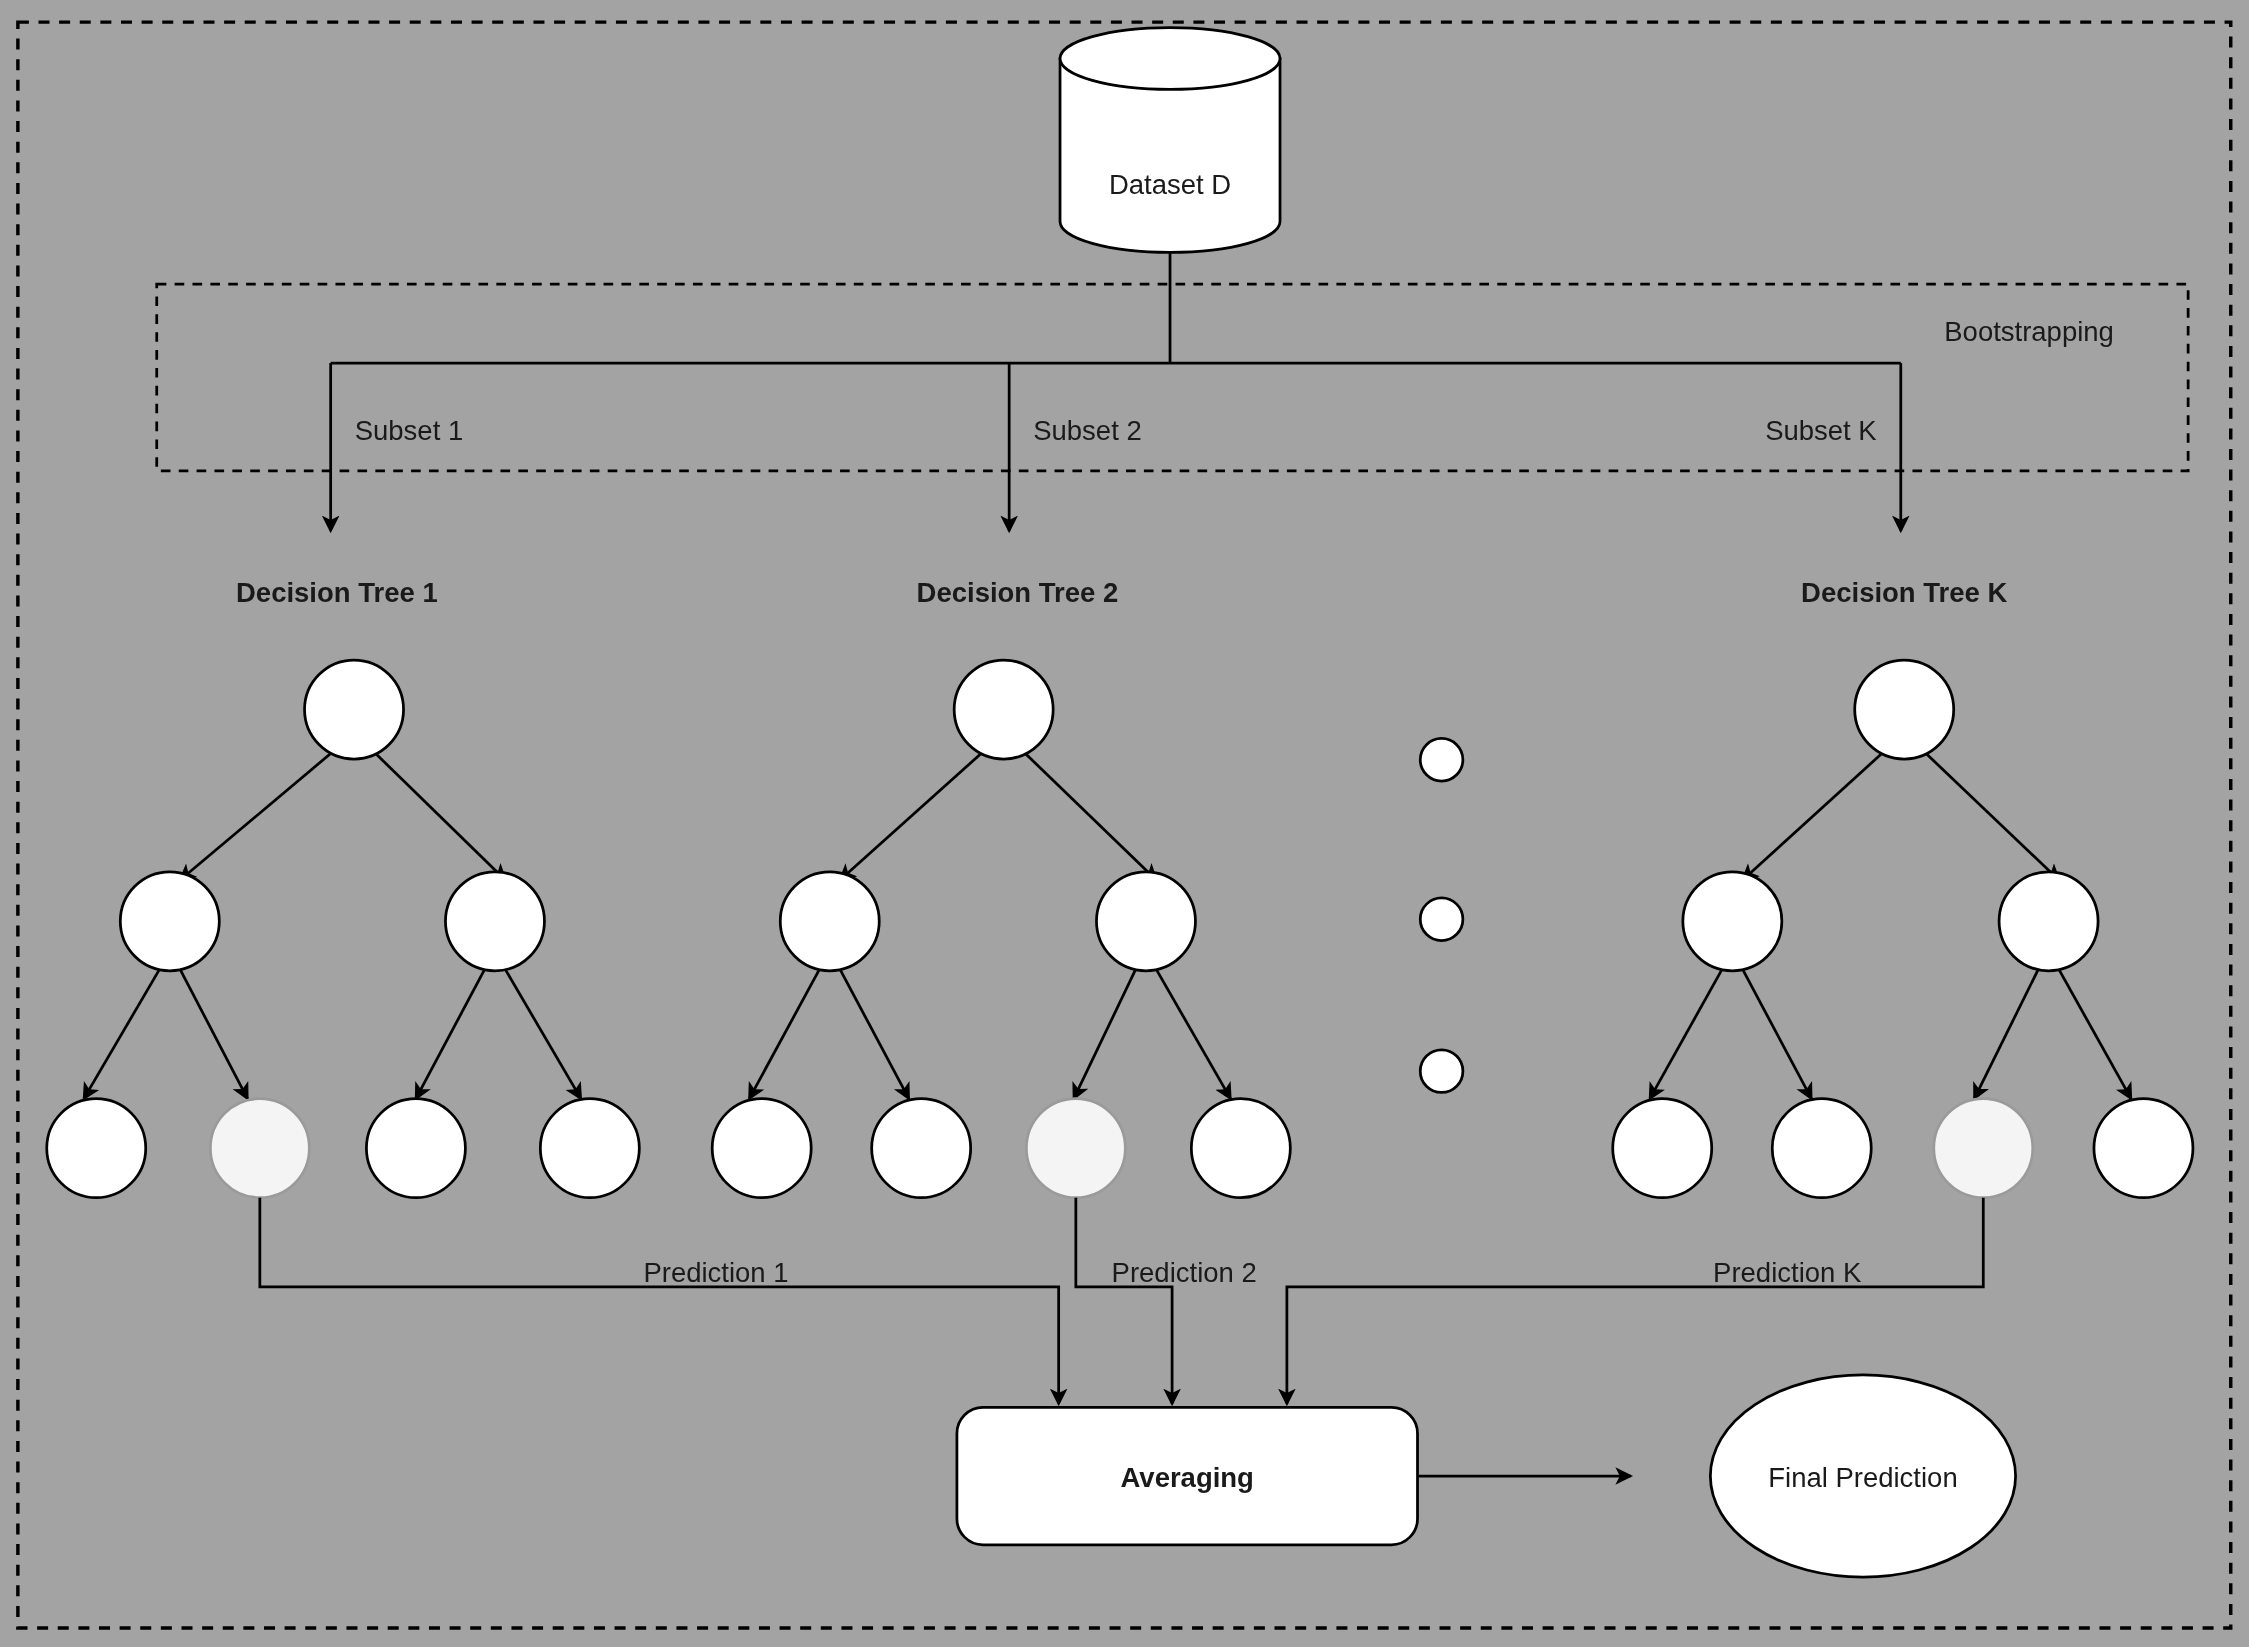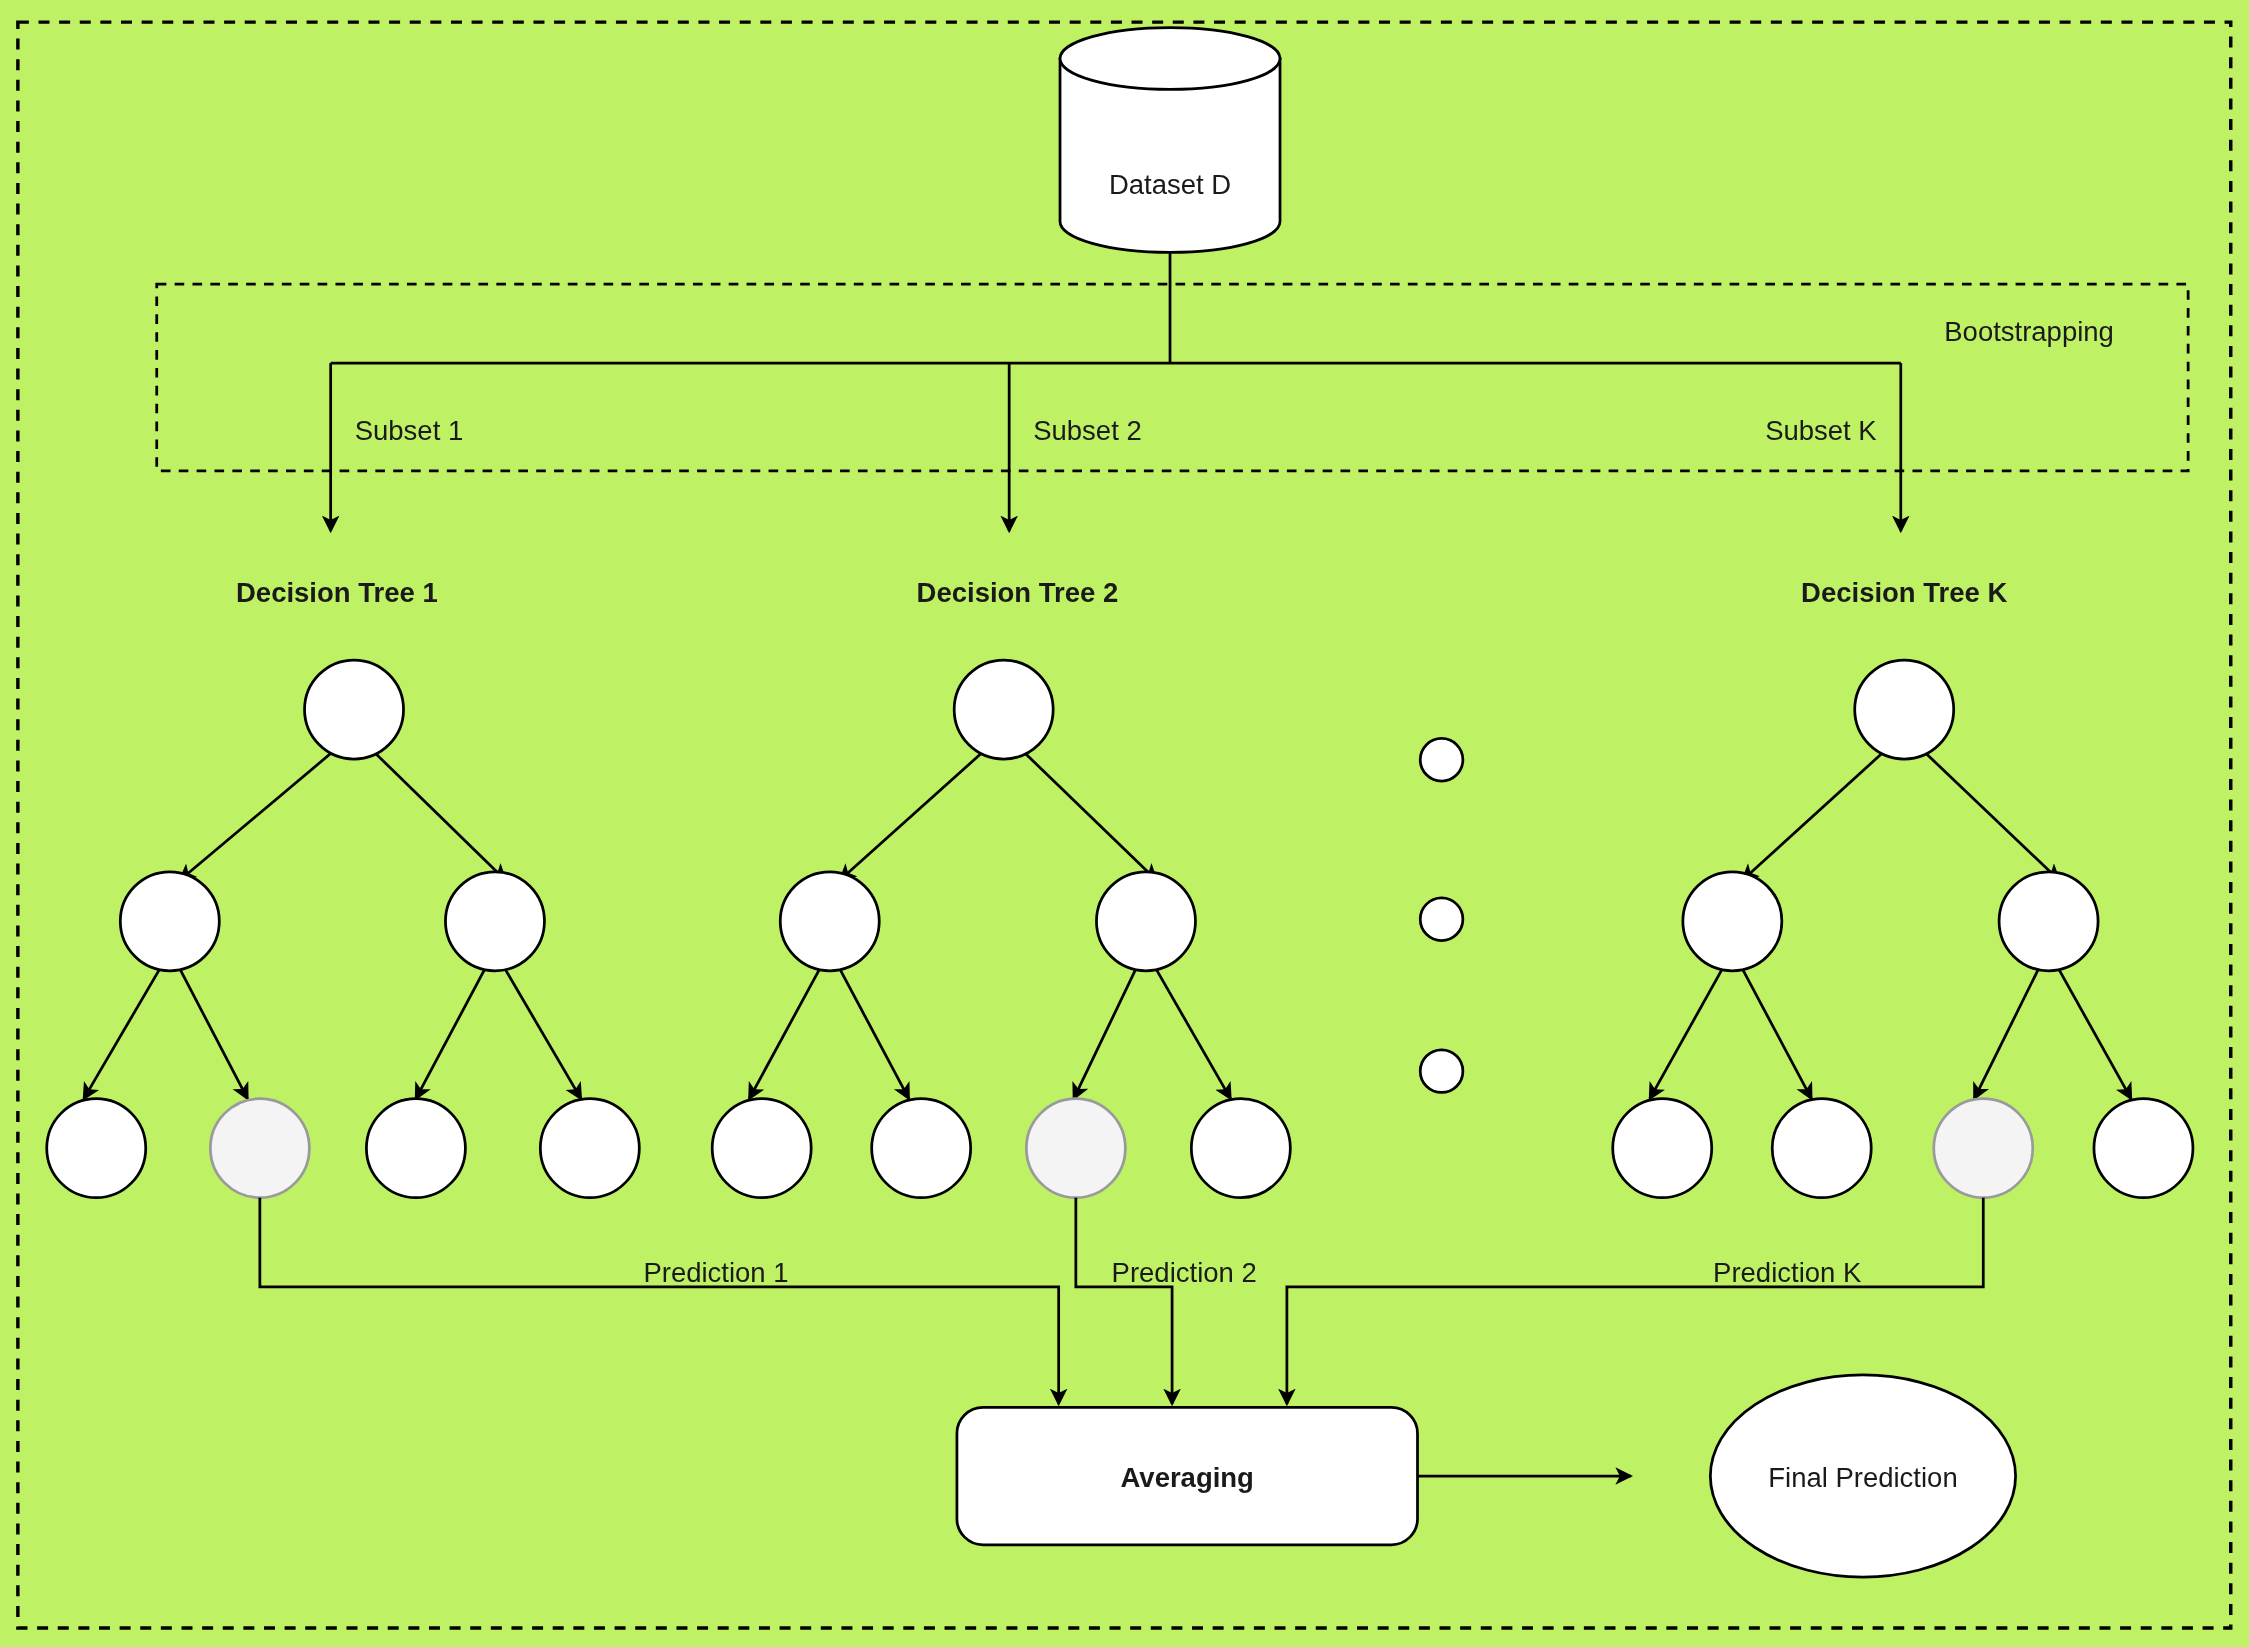--- a/index.html
+++ b/index.html
@@ -10,21 +10,21 @@
   body {
     width: 2250px;
     height: 1648px;
     font-family: "Liberation Sans", sans-serif;
     overflow: hidden;
   }
   #diagram-root {
     position: relative;
     width: 2250px;
     height: 1648px;
-    background: #bef264;
+    background: #a3a3a3;
   }
   svg.canvas {
     position: absolute;
     top: 0;
     left: 0;
     width: 2250px;
     height: 1648px;
     display: block;
   }
   .edge {

